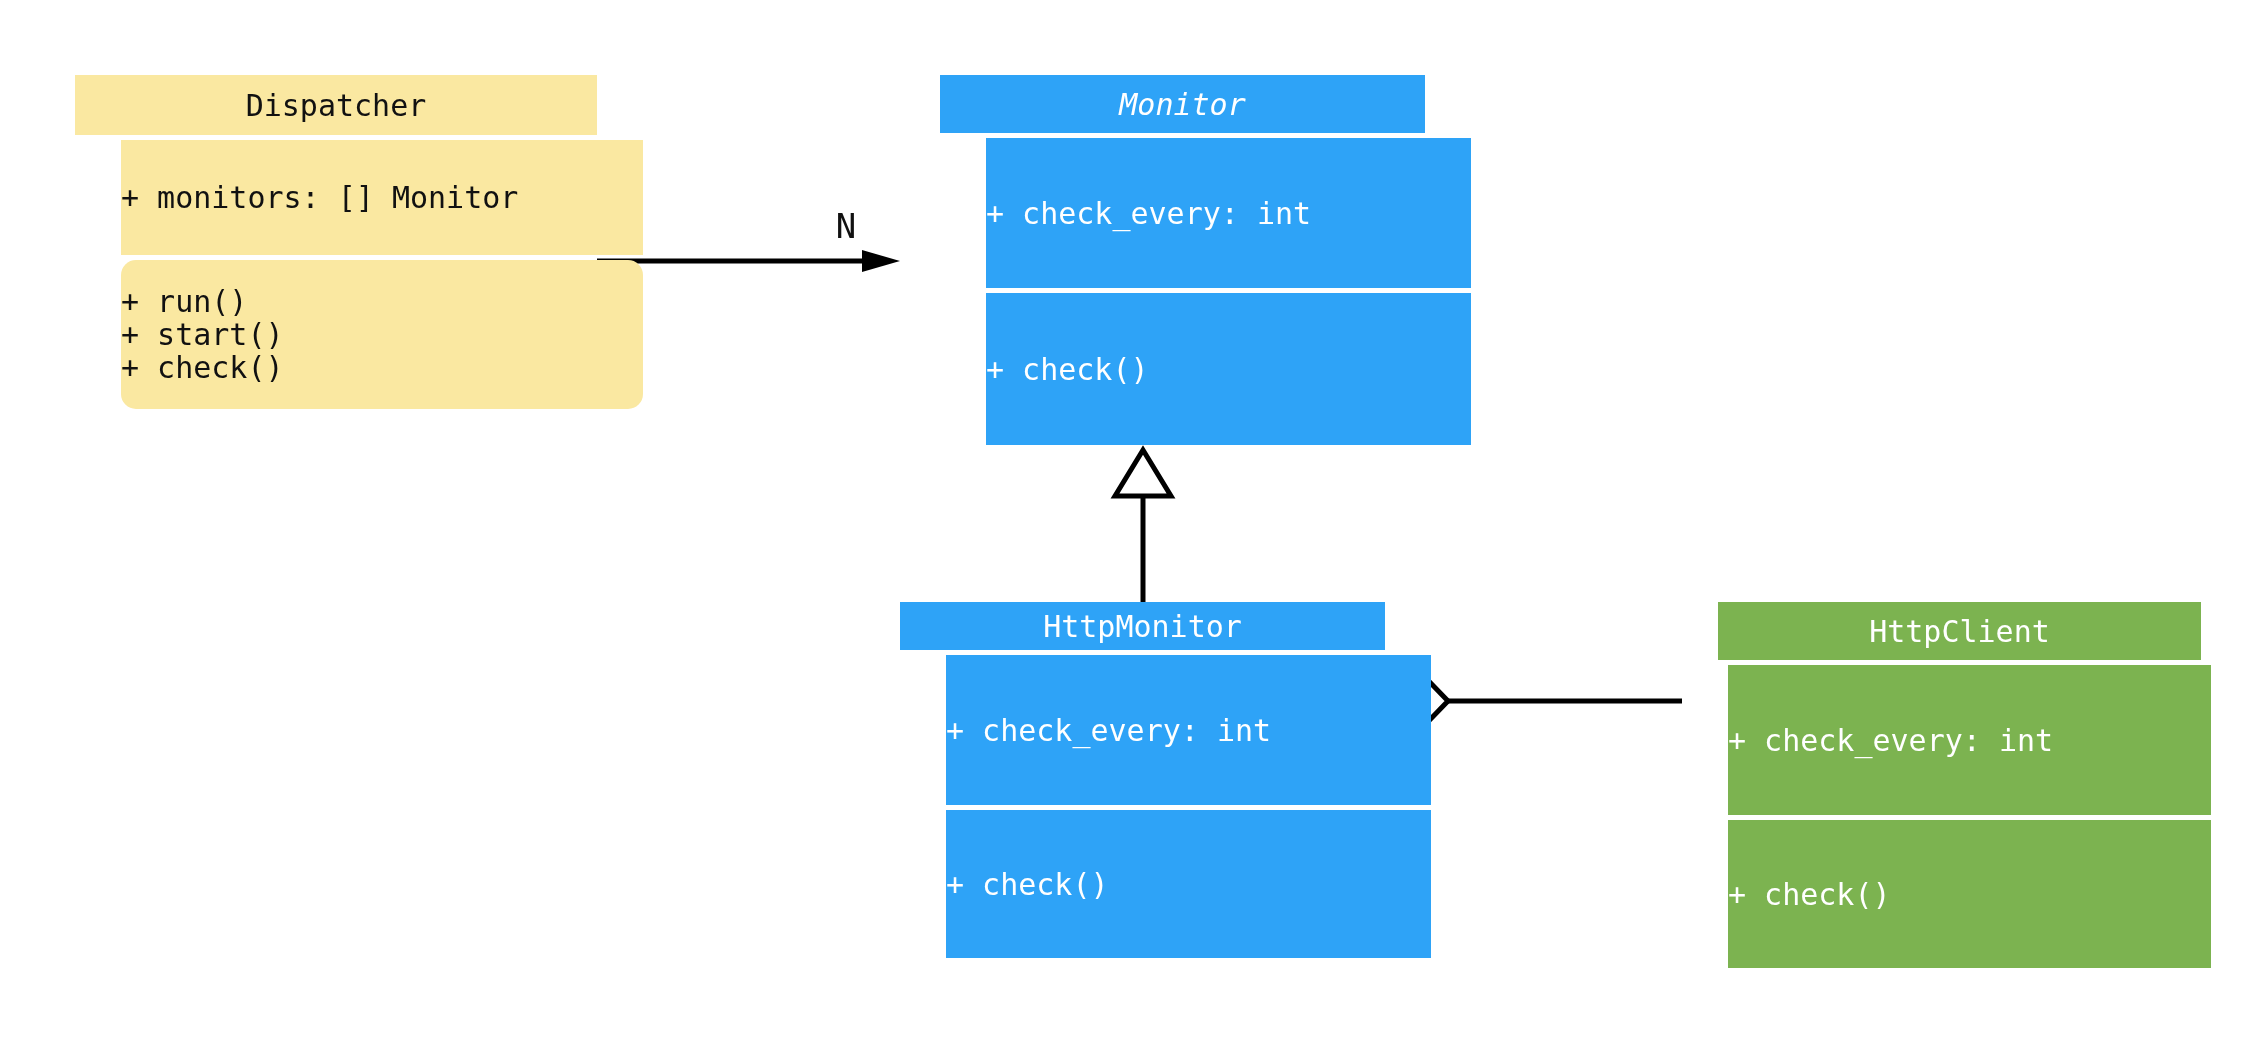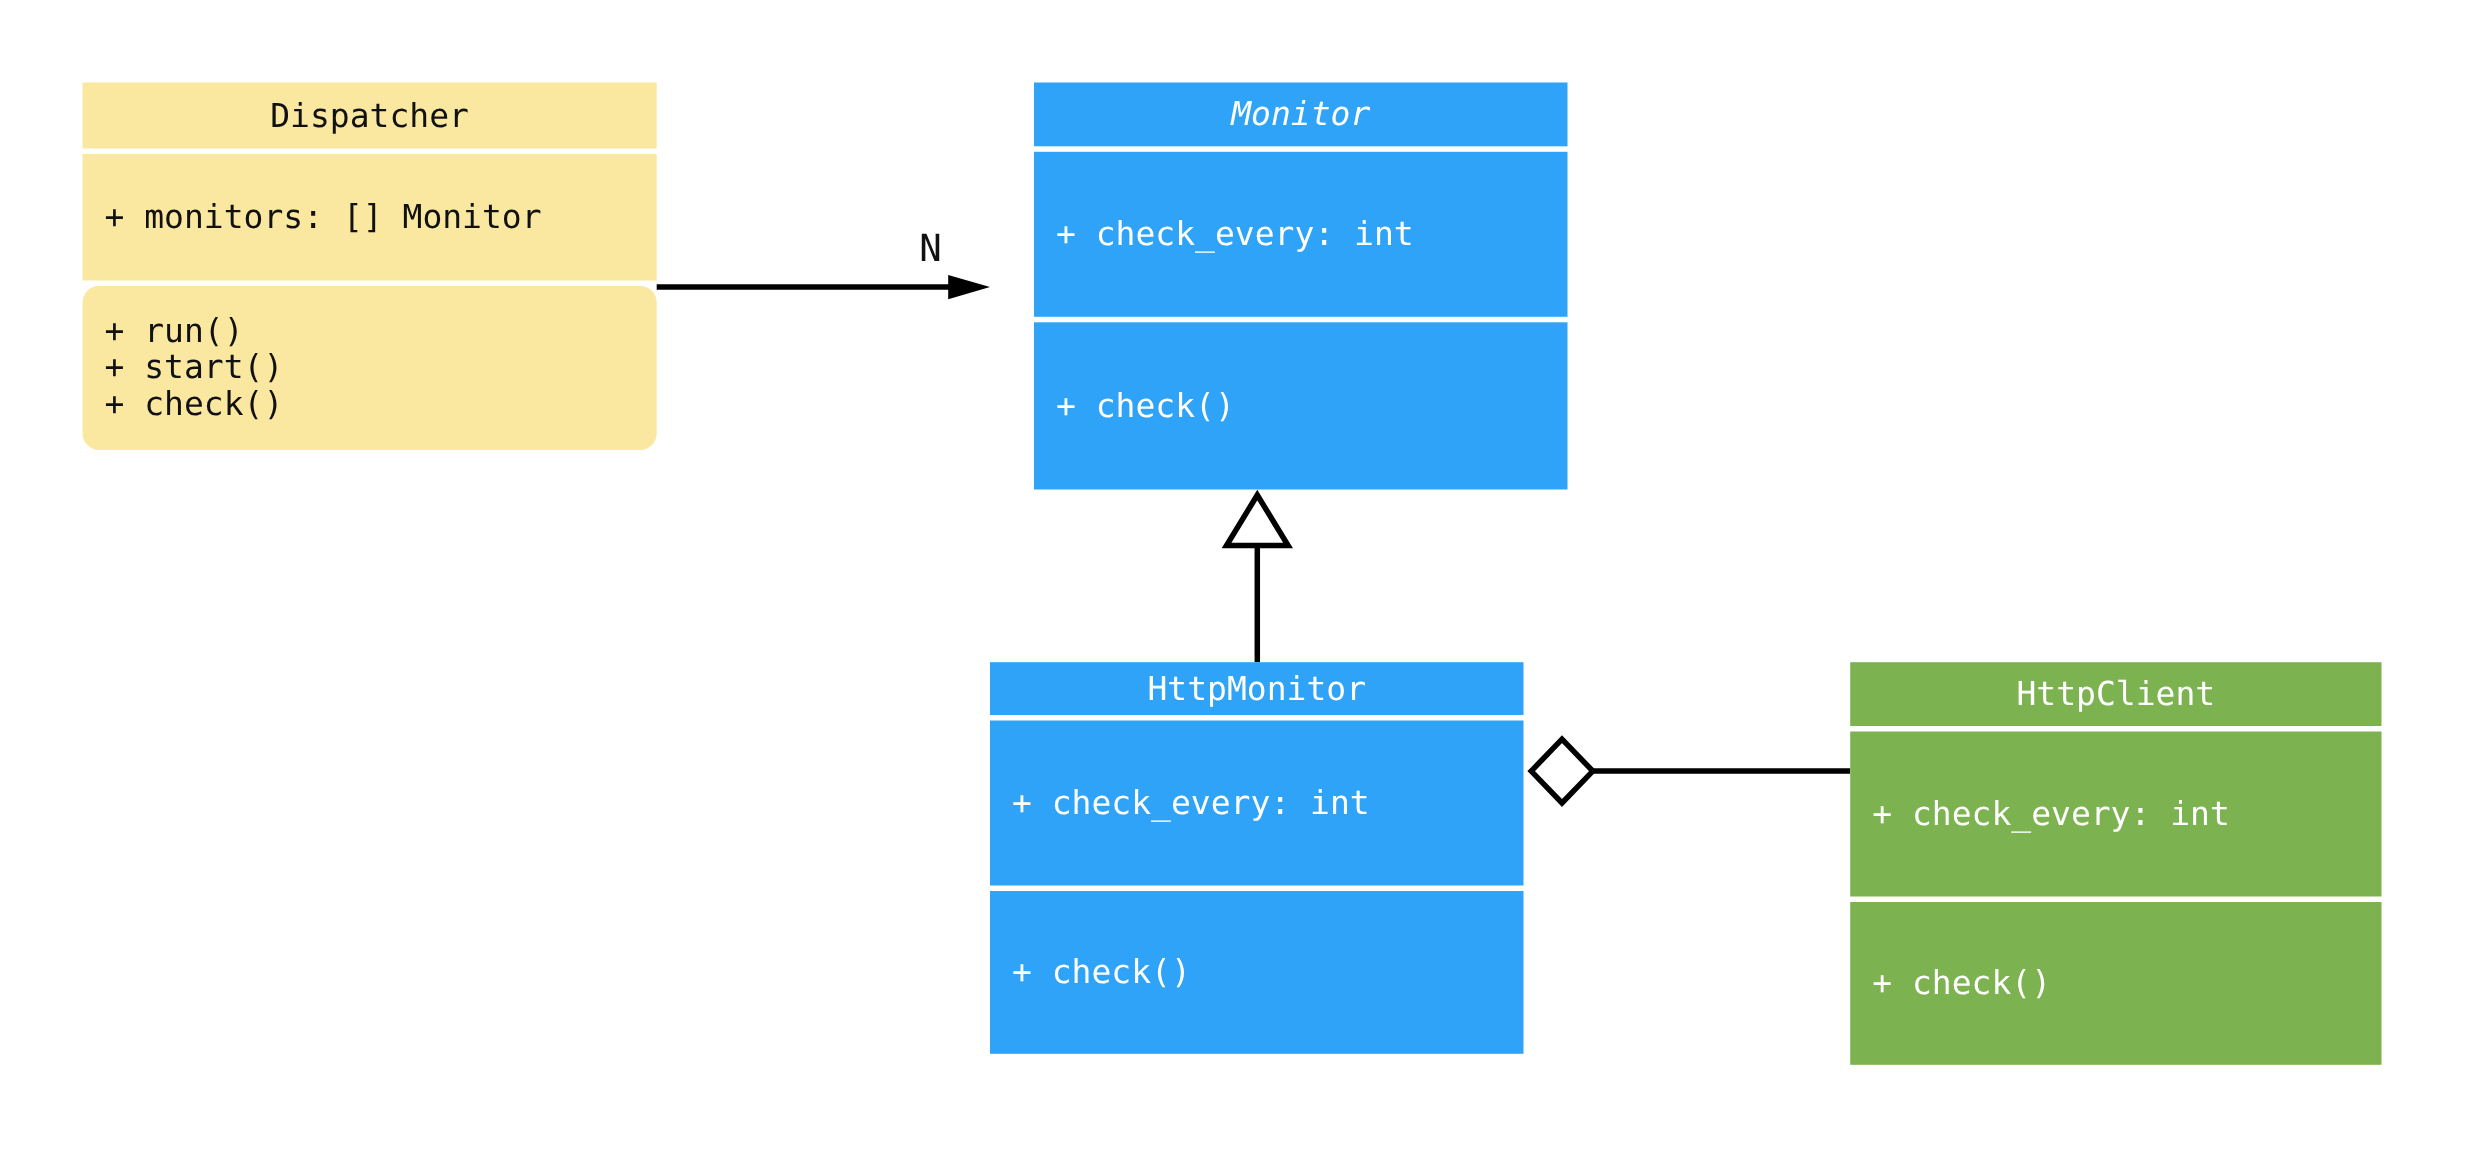--- a/index.html
+++ b/index.html
@@ -38,42 +38,42 @@
     display: flex;
     align-items: center;
     justify-content: center;
     font-size: 30px;
   }
   .compartment.attrs,
   .compartment.methods {
     display: flex;
     flex-direction: column;
     justify-content: center;
-    padding-left: 20px;
     font-size: 30px;
     line-height: 33px;
+    margin-left: 46px;
   }
   
   .c-dispatcher { left: 75px; top: 75px; width: 522px; height: 370px; color: #111111; }
   .c-dispatcher .title   { height: 60px; }
   .c-dispatcher .attrs   { height: 115px; }
   .c-dispatcher .methods { height: 149px; border-radius: 15px; }
   
   .c-monitor { left: 940px; top: 75px; width: 485px; height: 370px; color: #ffffff; }
   .c-monitor .title   { height: 58px; font-style: italic; }
   .c-monitor .attrs   { height: 150px; }
   .c-monitor .methods { height: 152px; }
   
   .c-httpmonitor { left: 900px; top: 602px; width: 485px; height: 366px; color: #ffffff; }
   .c-httpmonitor .title   { height: 48px; }
   .c-httpmonitor .attrs   { height: 150px; }
   .c-httpmonitor .methods { height: 148px; }
   
   .c-httpclient { left: 1682px; top: 602px; width: 483px; height: 366px; color: #ffffff; }
-  .c-httpclient .title   { height: 58px; }
+  .c-httpclient .title   { height: 58px; margin-left: 36px; }
   .c-httpclient .attrs   { height: 150px; }
   .c-httpclient .methods { height: 148px; }
 
   .multiplicity-label {
     position: absolute;
     left: 820px;
     top: 203px;
     width: 52px;
     height: 46px;
     display: flex;

